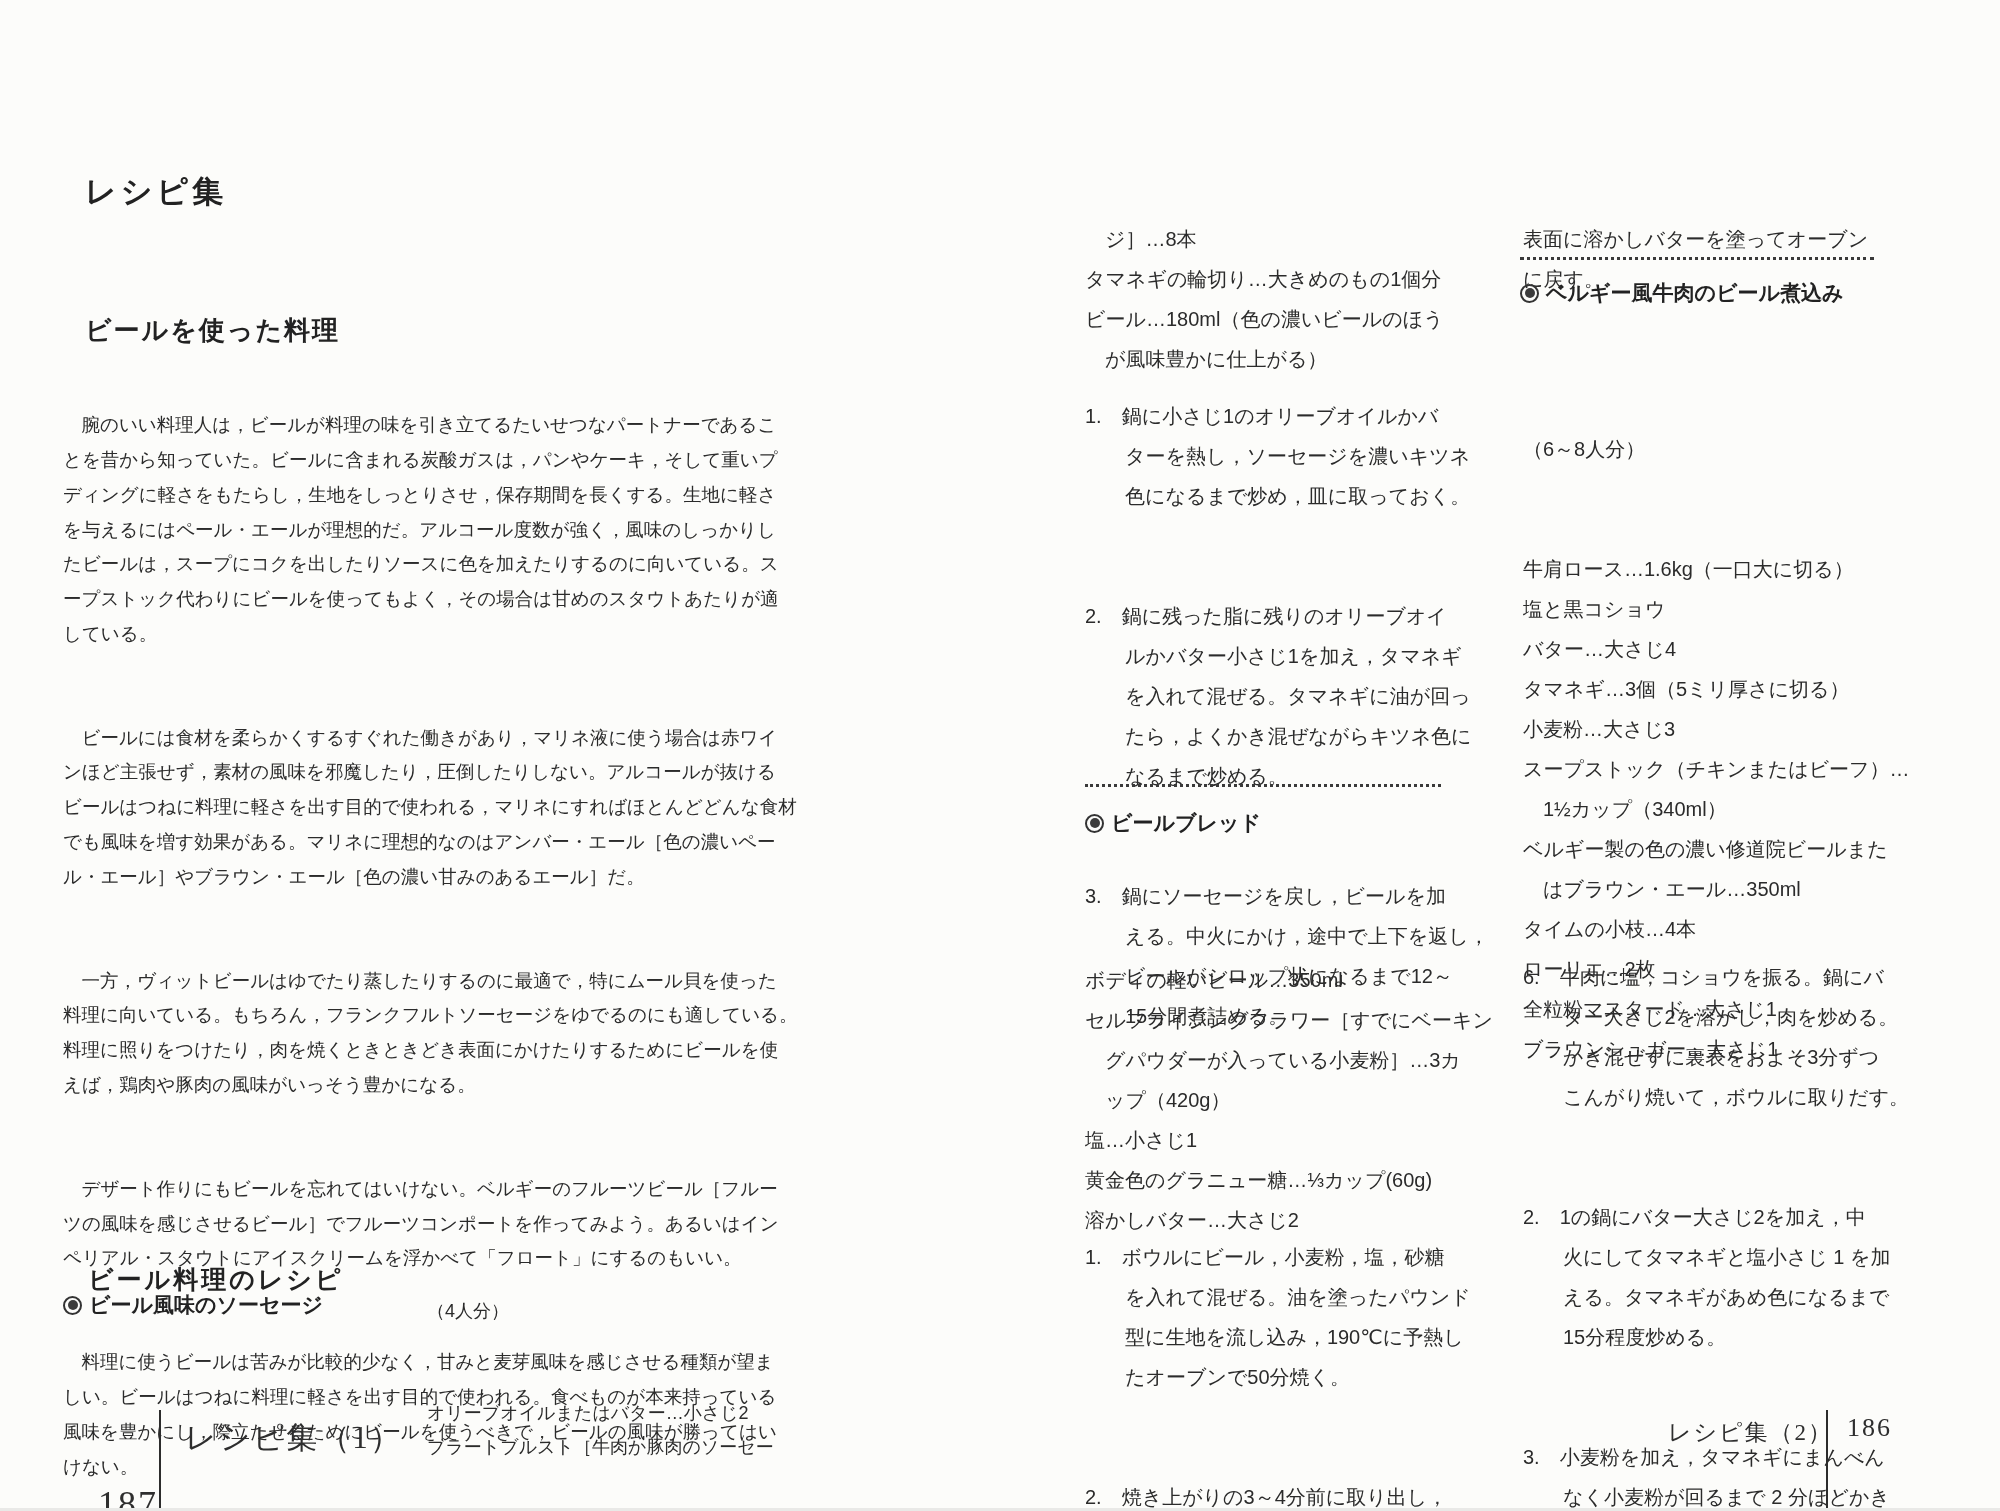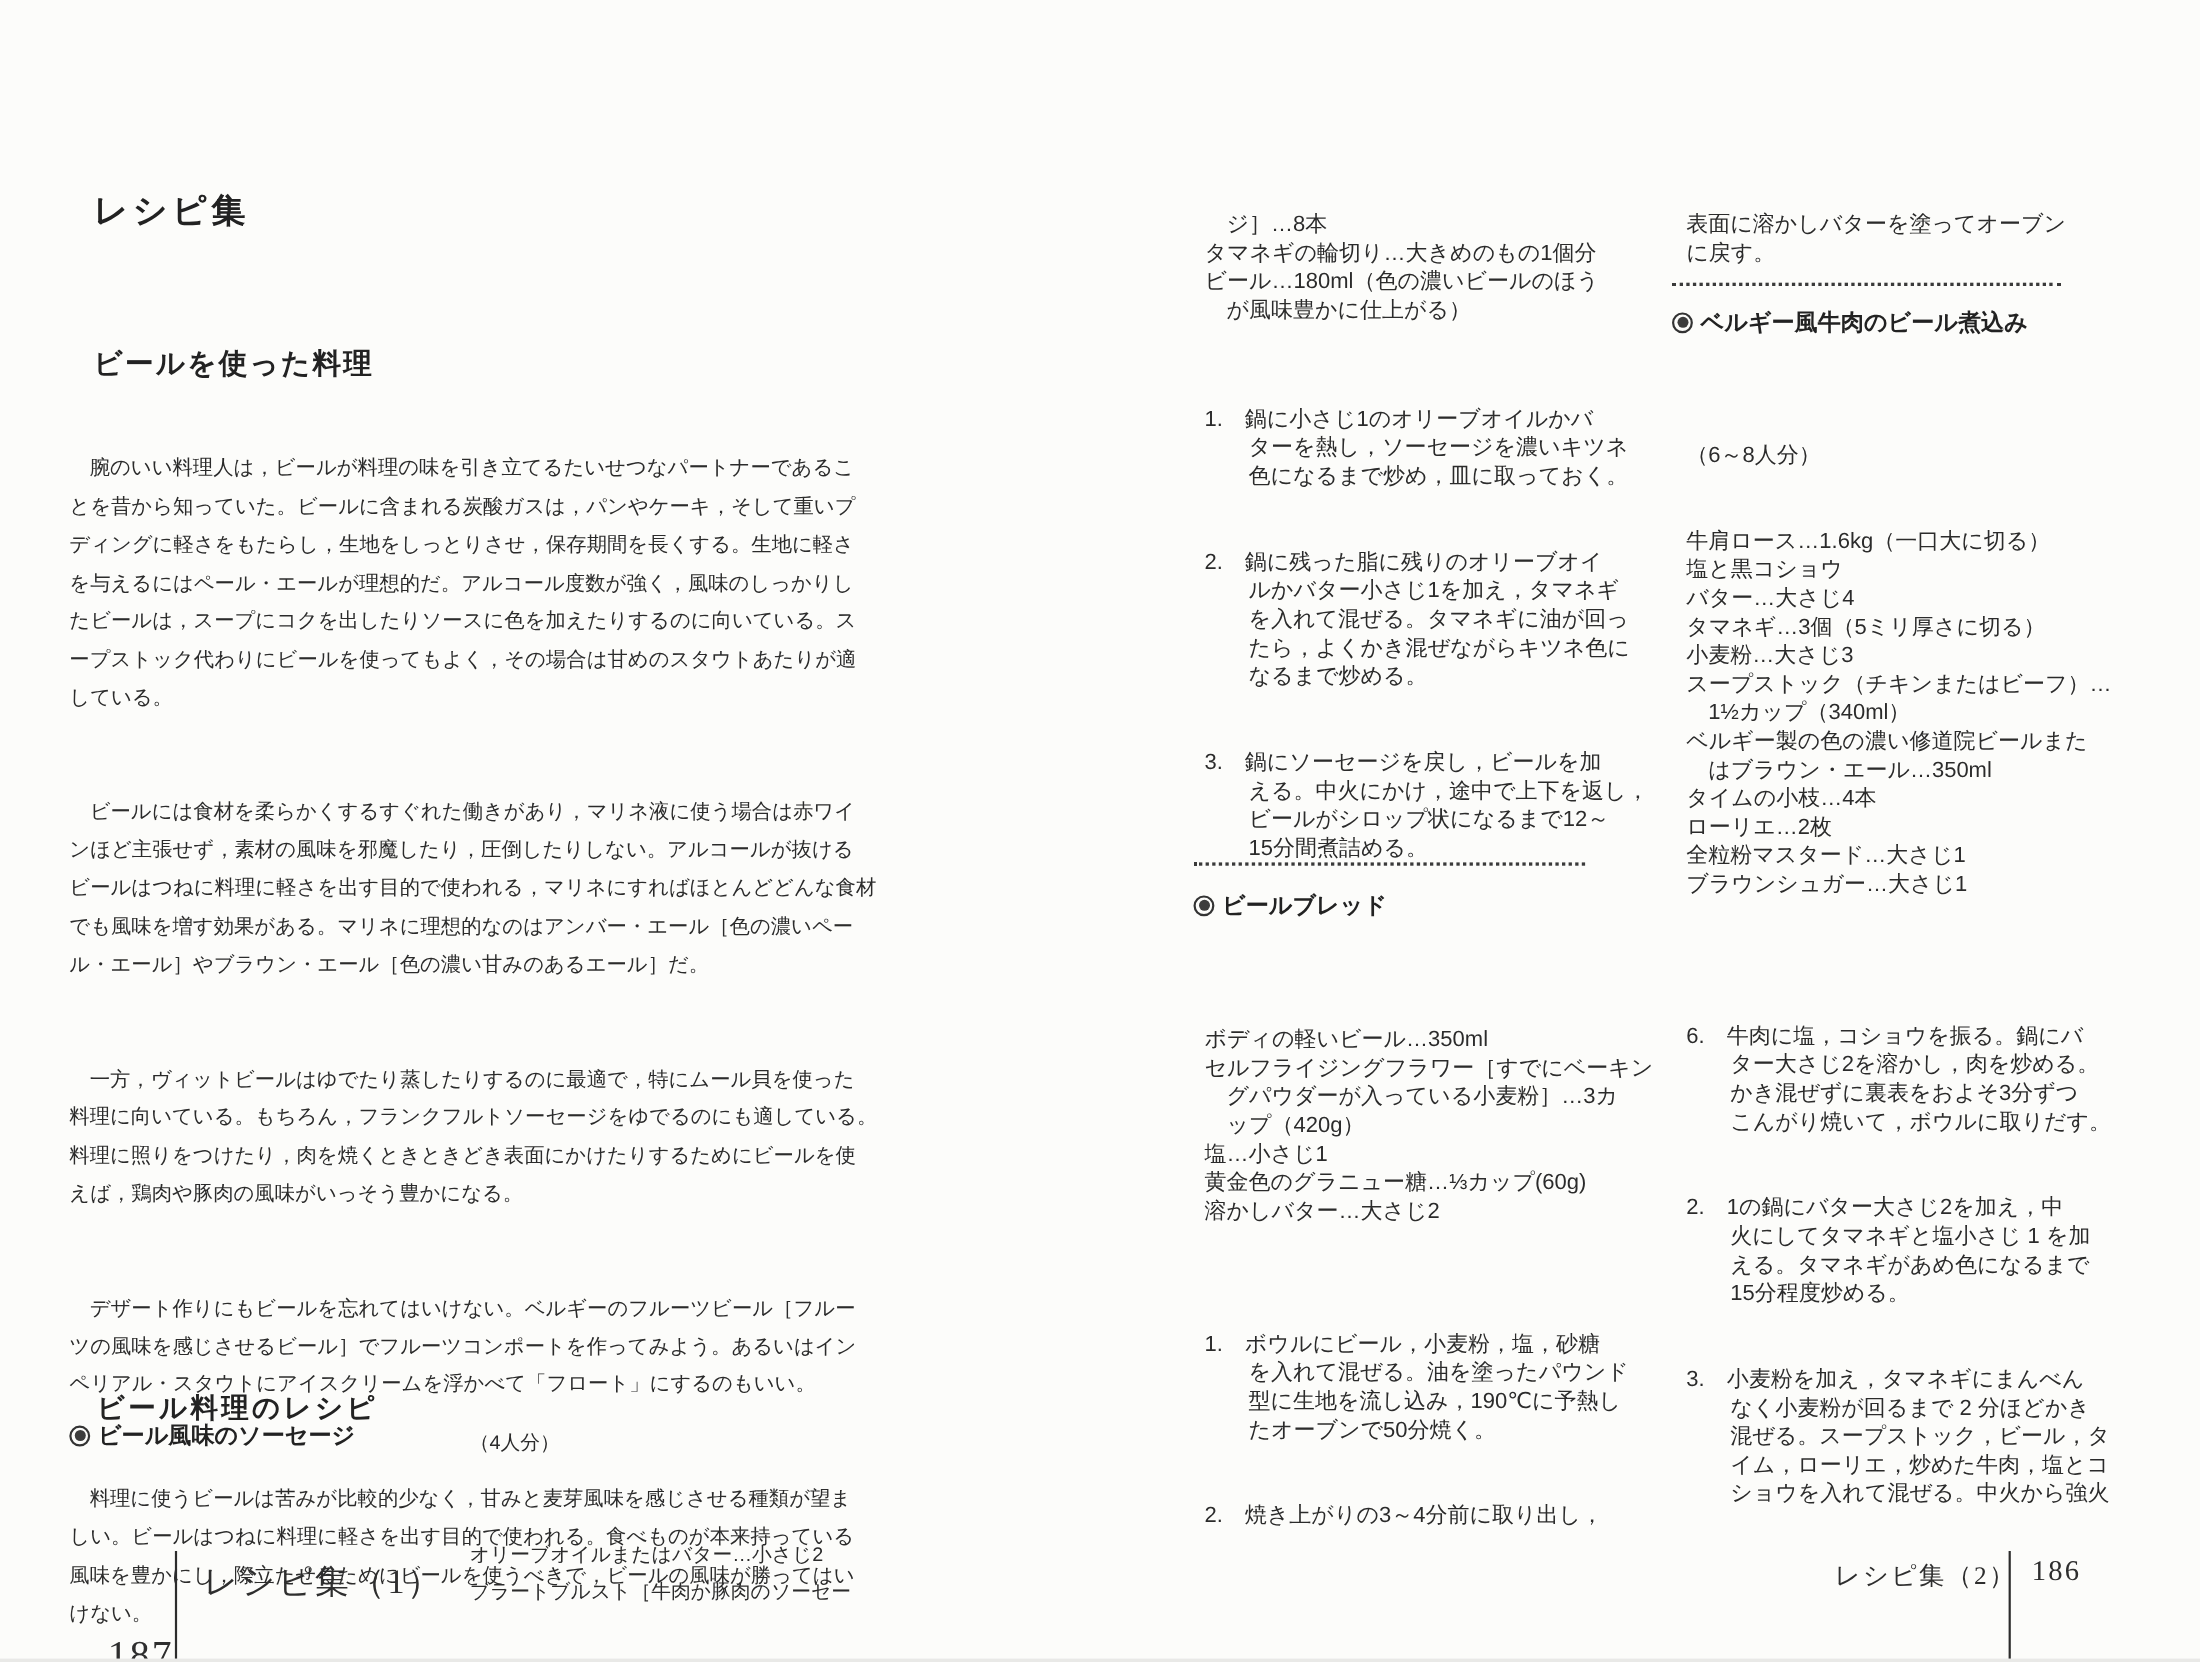--- a/index.html
+++ b/index.html
@@ -14,21 +14,21 @@
   .title{left:85px;top:150px;font-size:31px;font-weight:600;letter-spacing:4px;color:#222;}
   .section-heading{left:85px;top:291px;font-size:26px;font-weight:600;letter-spacing:2px;color:#222;}
   .body-text{left:63px;top:339px;font-size:18.5px;line-height:34.7px;white-space:pre;color:#2b2b2b;}
   .body-text p{margin:0;}
   .recipes-heading{left:88px;top:1238px;font-size:25px;font-weight:600;letter-spacing:3px;color:#222;}
   .recipe-title-row{display:flex;align-items:center;gap:7px;font-size:21px;font-weight:600;color:#222;}
   .r1-title{left:63px;top:1291px;}
   .recipe1-col{left:427px;top:1226px;font-size:18px;line-height:34px;white-space:pre;}
   .recipe1-col p{margin:0;}
   
-  .col-text{font-size:20px;line-height:26px;white-space:pre;color:#2b2b2b;margin-left:10px;}
+  .col-text{font-size:20px;line-height:40px;white-space:pre;color:#2b2b2b;}
   .col-text p{margin:0;}
   
   .mid-ing{left:1085px;top:139px;}
   .mid-steps{left:1085px;top:316px;}
   .mid-dotted{left:1085px;top:784px;width:356px;}
   .mid-r2-title{left:1085px;top:809px;text-align:center;}
   .mid-r2-ing{left:1085px;top:880px;}
   .mid-r2-steps{left:1085px;top:1157px;}
   
   .r-cont{left:1523px;top:139px;}

